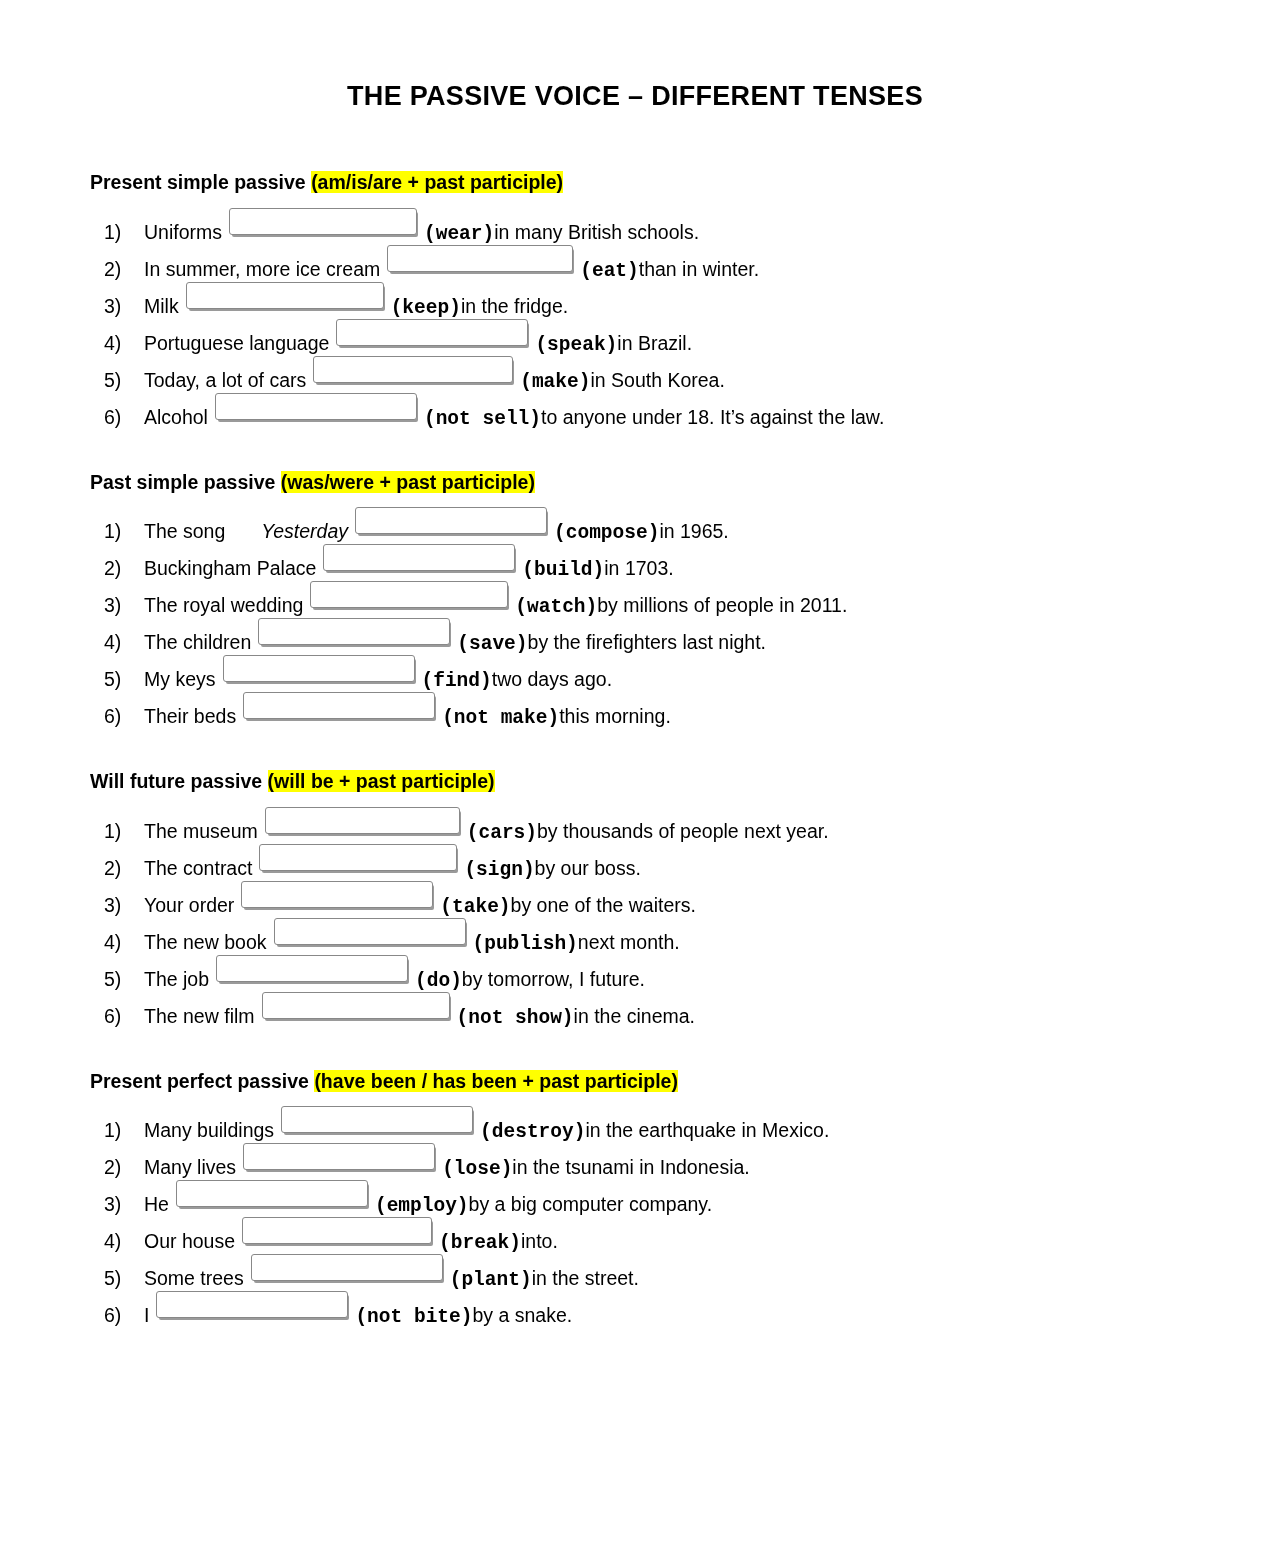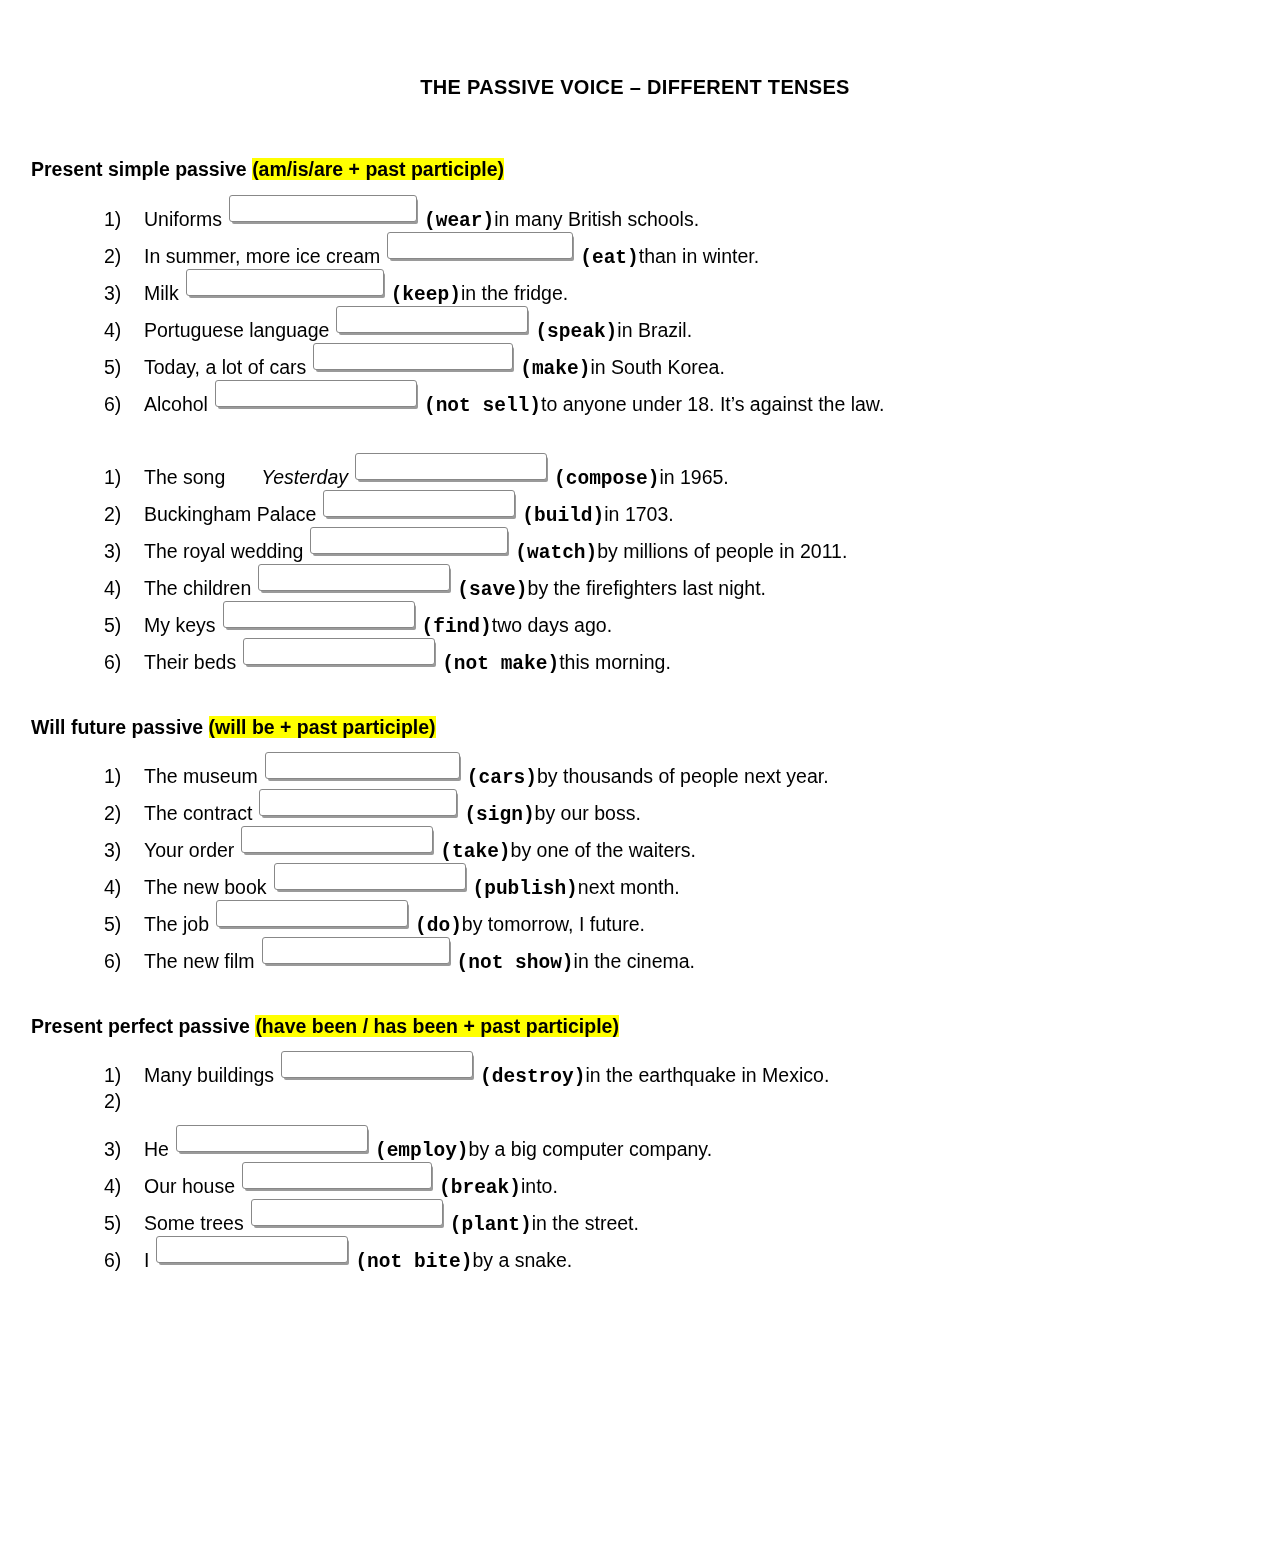--- a/index.html
+++ b/index.html
@@ -19,38 +19,38 @@
     width: 1270px;
     height: 1544px;
     background: #ffffff;
     position: relative;
     box-sizing: border-box;
   }
 
   
   .doc-title {
     text-align: center;
-    font-size: 20px;
+    font-size: 27px;
     font-weight: bold;
     letter-spacing: 0.3px;
     padding-top: 62px;
     line-height: 1.2;
   }
 
   
   .sections {
     margin-top: 58px;
   }
   .section {
     margin-bottom: 36px;
   }
   .section-heading {
     font-size: 19.5px;
     font-weight: bold;
-    padding-left: 31px;
+    padding-left: 90px;
     line-height: 1.3;
     margin-bottom: 16px;
     white-space: nowrap;
   }
   .hl {
     background: #ffff00;
     font-weight: bold;
   }
 
   
@@ -177,20 +177,21 @@
               <span class="sp"></span>
               <span class="blank" role="textbox" style="width: 202px;"></span>
               <span class="sp"></span>
               <span class="seg bold">(not sell)</span>
               <span class="seg"> to anyone under 18. It’s against the law.</span>
             </span>
           </li>
         </ol>
       </section>
       <section class="section">
+        <div class="section-heading"><span>Past simple passive </span><span class="hl">(was/were + past participle)</span></div>
         <ol class="items">
           <li class="item">
             <span class="item-num">1)</span>
             <span class="item-text">
               <span class="seg">The song </span>
               <span class="seg ital">Yesterday</span>
               <span class="sp"></span>
               <span class="blank" role="textbox" style="width: 192px;"></span>
               <span class="sp"></span>
               <span class="seg bold">(compose)</span>
@@ -334,20 +335,28 @@
               <span class="seg">Many buildings</span>
               <span class="sp"></span>
               <span class="blank" role="textbox" style="width: 192px;"></span>
               <span class="sp"></span>
               <span class="seg bold">(destroy)</span>
               <span class="seg"> in the earthquake in Mexico.</span>
             </span>
           </li>
           <li class="item">
             <span class="item-num">2)</span>
+            <span class="item-text">
+              <span class="seg">Many lives</span>
+              <span class="sp"></span>
+              <span class="blank" role="textbox" style="width: 192px;"></span>
+              <span class="sp"></span>
+              <span class="seg bold">(lose)</span>
+              <span class="seg"> in the tsunami in Indonesia.</span>
+            </span>
           </li>
           <li class="item">
             <span class="item-num">3)</span>
             <span class="item-text">
               <span class="seg">He</span>
               <span class="sp"></span>
               <span class="blank" role="textbox" style="width: 192px;"></span>
               <span class="sp"></span>
               <span class="seg bold">(employ)</span>
               <span class="seg"> by a big computer company.</span>

